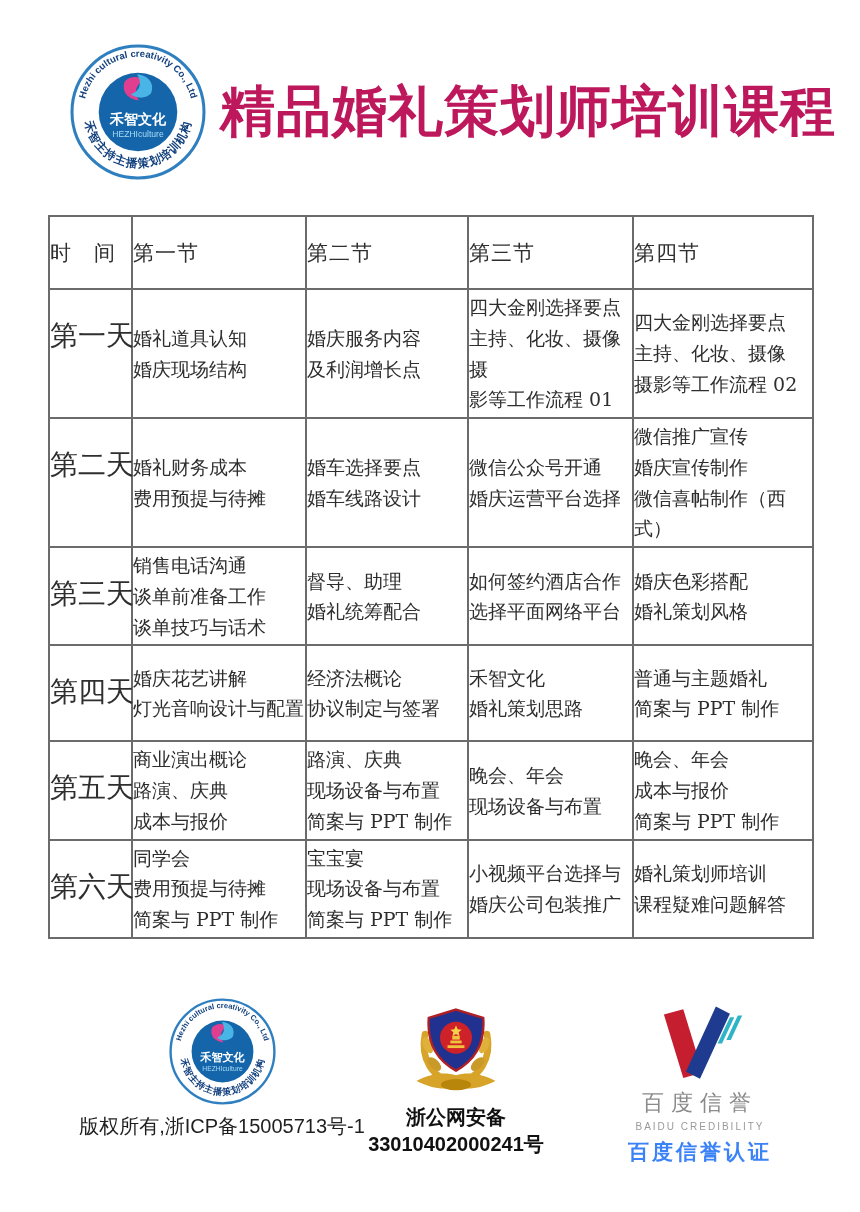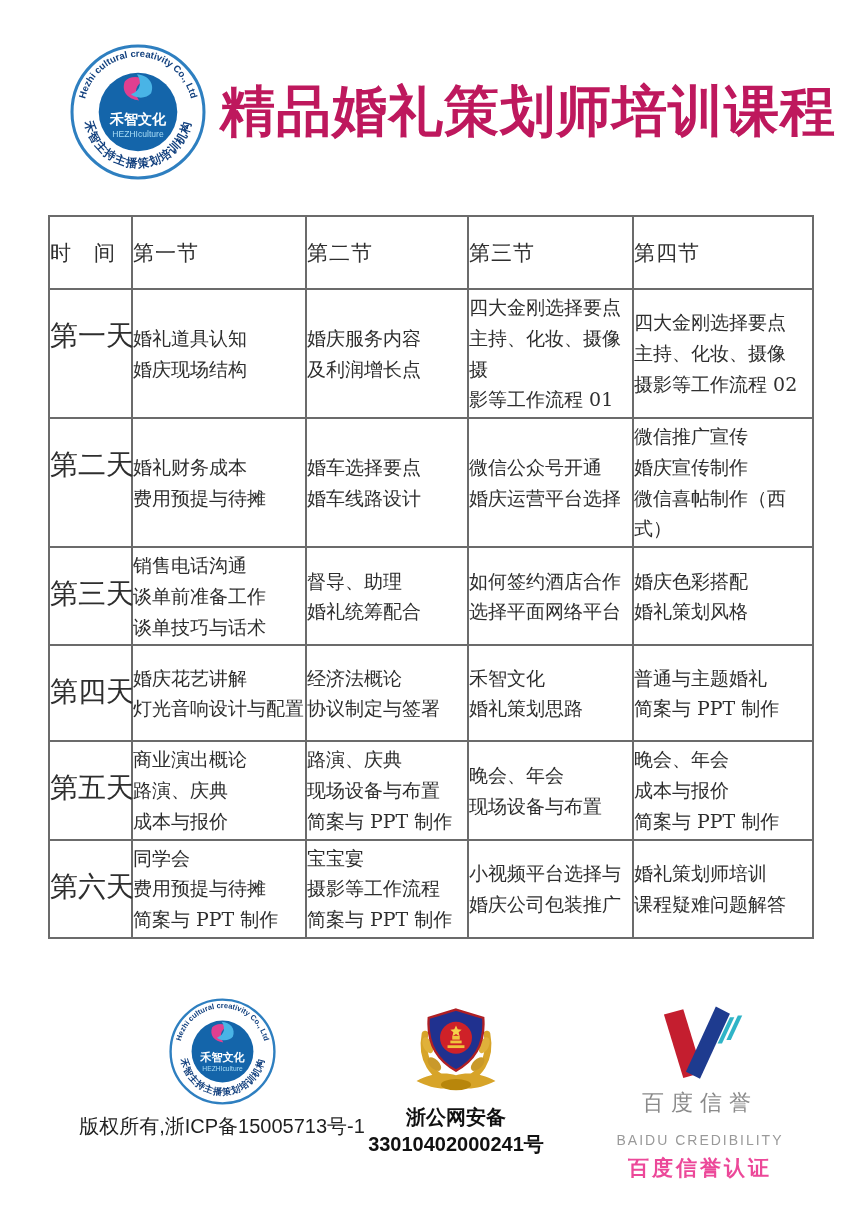--- a/index.html
+++ b/index.html
@@ -33,22 +33,22 @@
   .sans{font-family:"Liberation Sans","DejaVu Sans",sans-serif;}
   .footer-left{position:absolute;left:48px;top:998px;width:300px;text-align:center;margin-left:24px;}
   .logo-footer{width:107px;height:107px;display:inline-block;}
   .copyright{margin-top:4px;font-size:20px;color:#1f1f1f;letter-spacing:0px;}
   .footer-center{position:absolute;left:340px;top:1002px;width:232px;text-align:center;}
   .badge-icon{width:96px;height:94px;display:inline-block;}
   .police-text{margin-top:4px;font-size:20px;font-weight:bold;color:#111;}
   .footer-right{position:absolute;left:608px;top:1006px;width:184px;text-align:center;}
   .baidu-icon{width:88px;height:76px;display:inline-block;}
   .baidu-cn{font-size:22px;color:#8a8a8a;letter-spacing:7px;margin-top:2px;white-space:nowrap;}
-  .baidu-en{font-size:14px;color:#9a9a9a;letter-spacing:2px;margin-top:14px;}
-  .baidu-cert{font-size:21px;color:#ec4899;font-weight:bold;letter-spacing:3px;margin-top:6px;white-space:nowrap;}
+  .baidu-en{font-size:10px;color:#9a9a9a;letter-spacing:2px;margin-top:3px;}
+  .baidu-cert{font-size:21px;color:#3b82f6;font-weight:bold;letter-spacing:3px;margin-top:6px;white-space:nowrap;}
   .hidden-defs{position:absolute;width:0;height:0;overflow:hidden;}
 </style>
 </head>
 <body>
 
 <svg class="hidden-defs" xmlns="http://www.w3.org/2000/svg" aria-hidden="true">
   <defs>
     <path id="arcTop" d="M 14,74 A 54,54 0 1 1 121,74" fill="none"></path>
     <path id="arcBottom" d="M 15,62 A 53,53 0 1 0 120,62" fill="none"></path>
     <symbol id="hezhi-logo" viewBox="0 0 135 135">
@@ -154,21 +154,21 @@
     <td class="content-cell">晚会、年会
 成本与报价
 简案与 PPT 制作</td>
   </tr>
   <tr class="r6">
     <td class="day-cell">第六天</td>
     <td class="content-cell">同学会
 费用预提与待摊
 简案与 PPT 制作</td>
     <td class="content-cell">宝宝宴
-摄影等工作流程
+现场设备与布置
 简案与 PPT 制作</td>
     <td class="content-cell">小视频平台选择与
 婚庆公司包装推广</td>
     <td class="content-cell">婚礼策划师培训
 课程疑难问题解答</td>
   </tr>
 </tbody>
   </table>
 
 <div class="footer-left">

